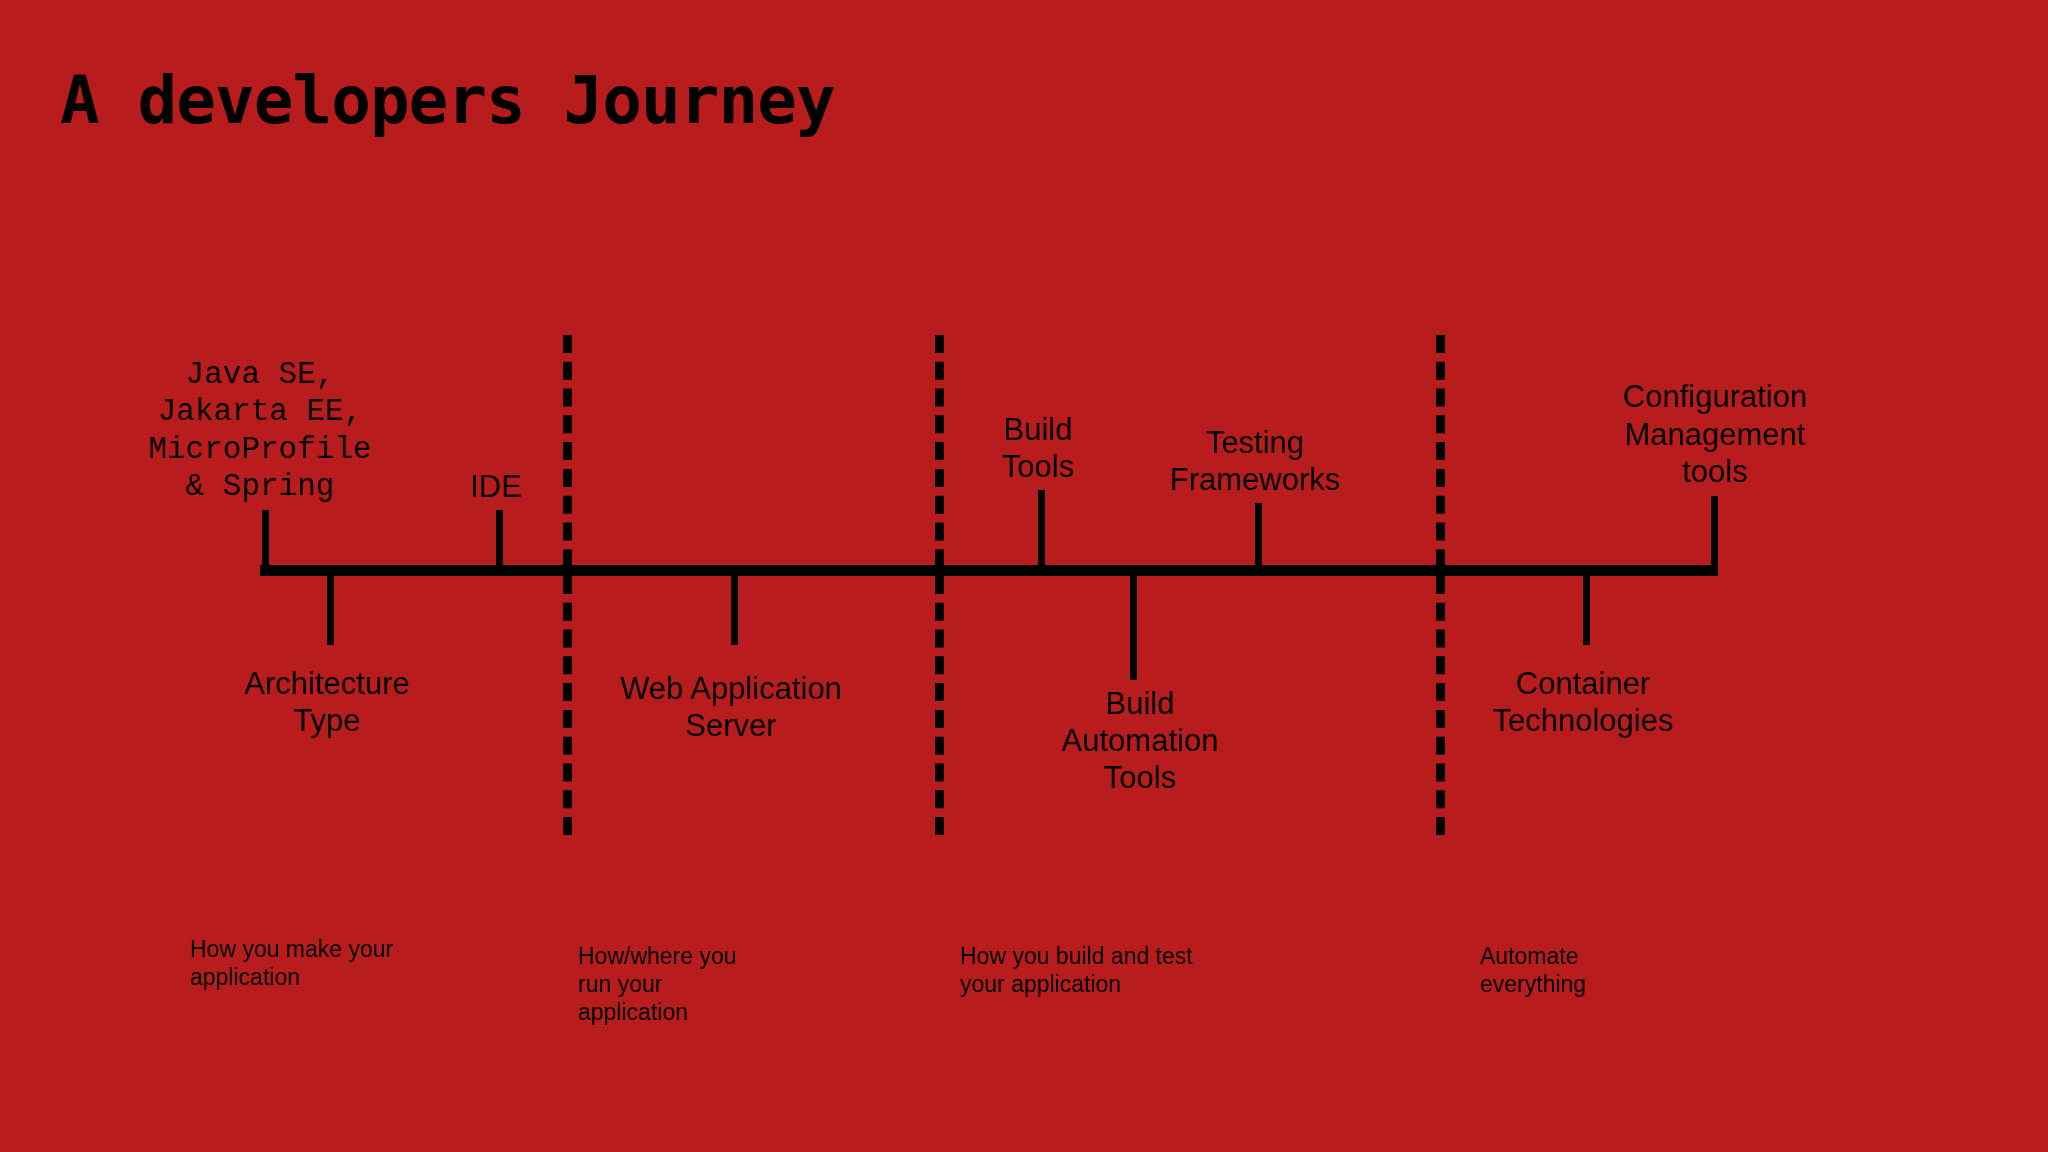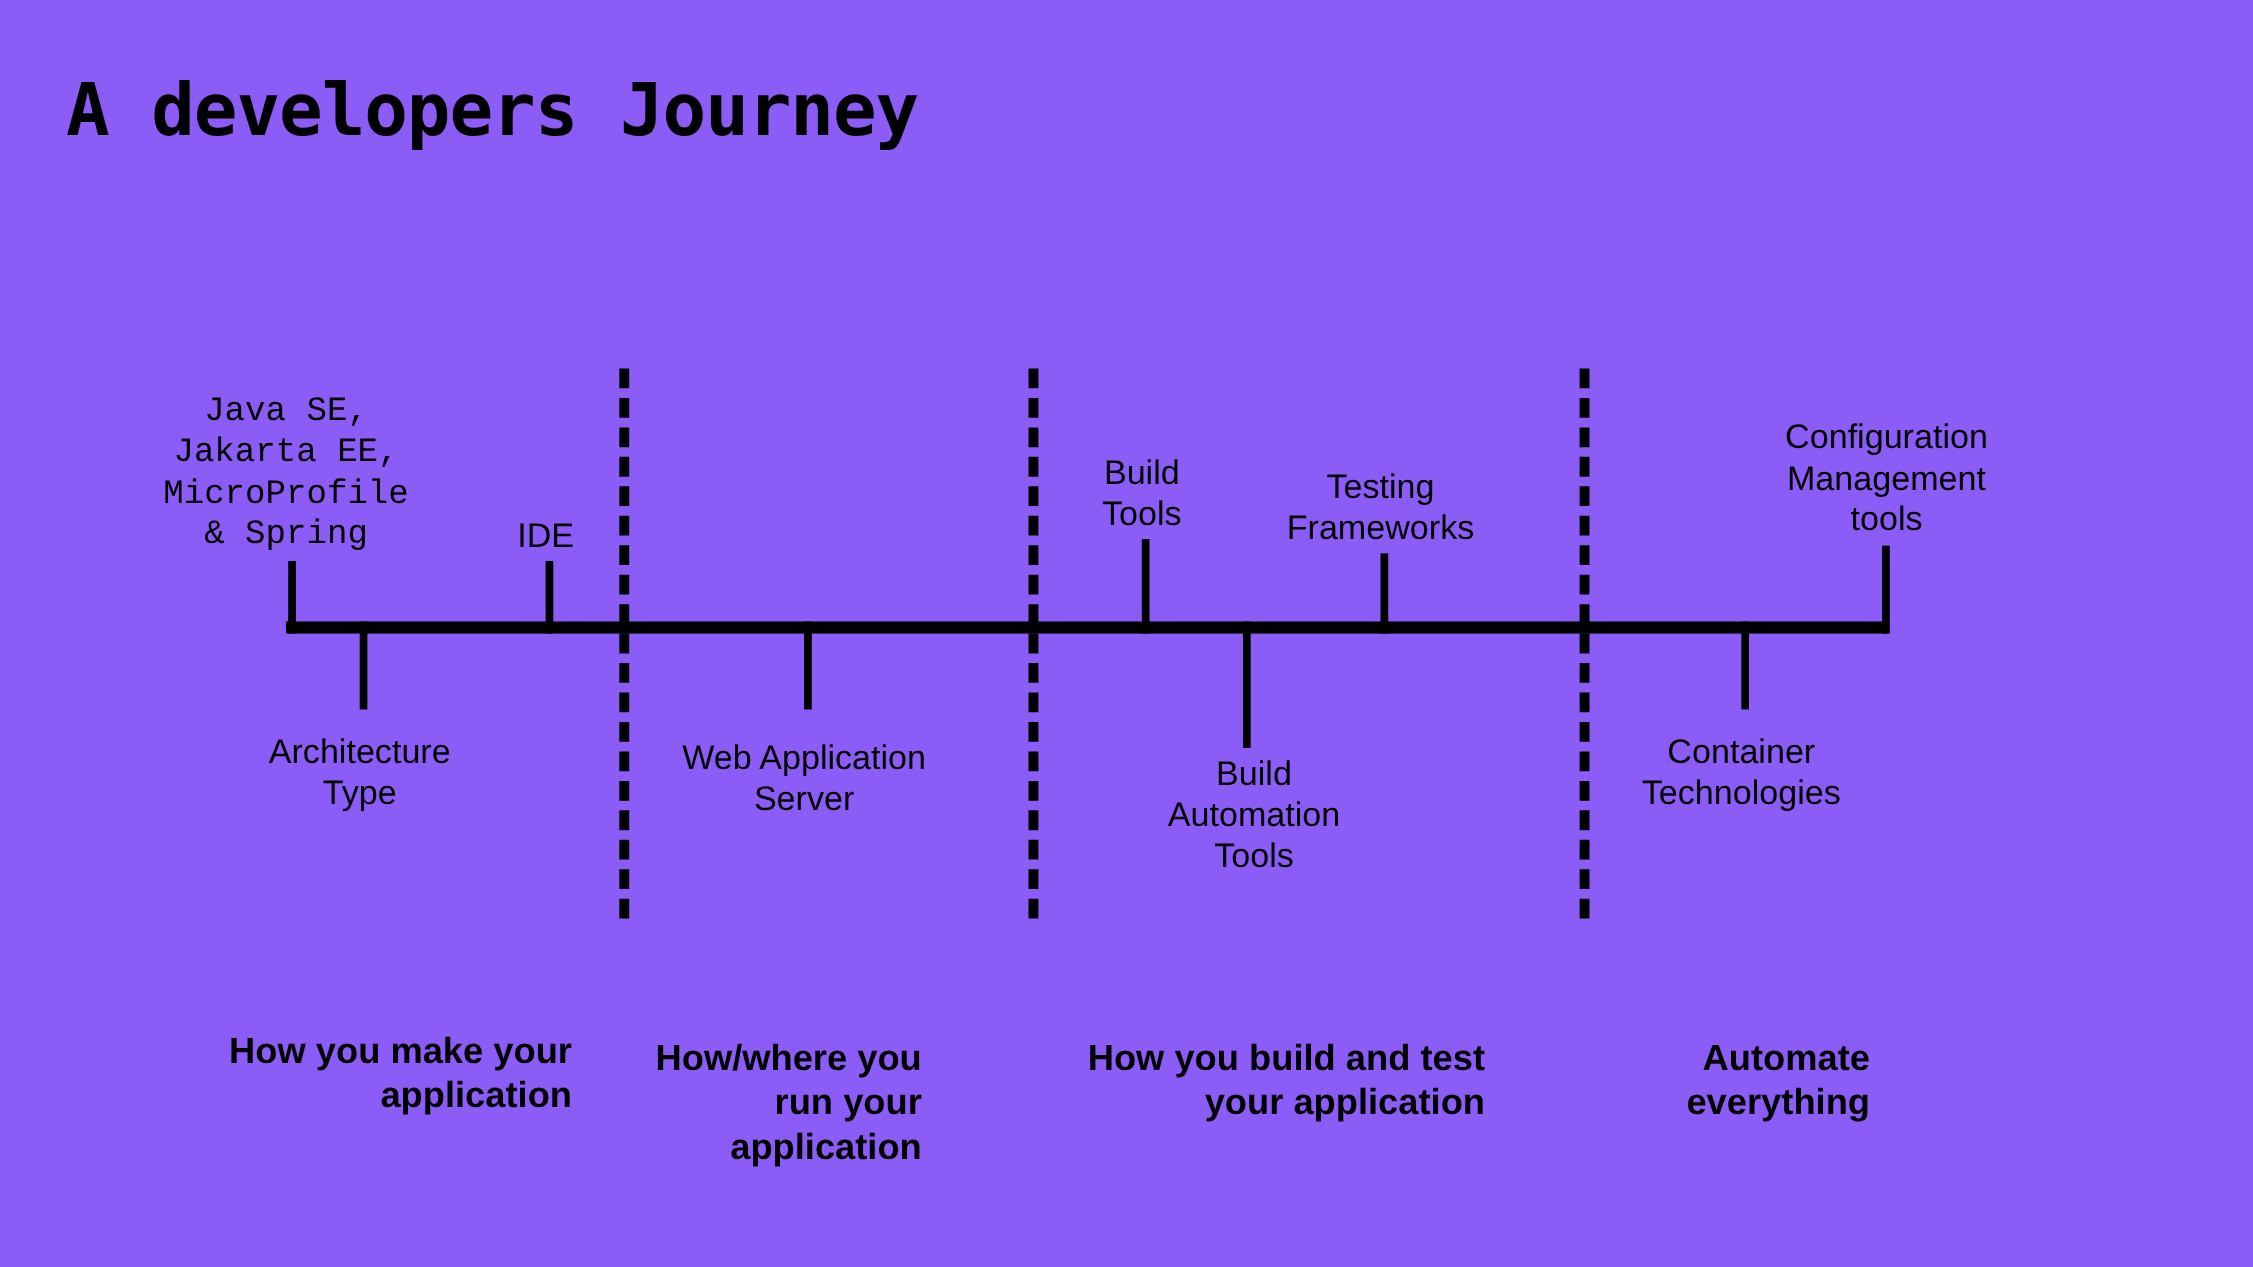--- a/index.html
+++ b/index.html
@@ -4,21 +4,21 @@
 <style>
   html, body {
     margin: 0;
     padding: 0;
     background: #ffffff;
   }
   #slide {
     position: relative;
     width: 2048px;
     height: 1152px;
-    background: #8b5cf6;
+    background: #b91c1c;
     overflow: hidden;
     font-family: "Liberation Sans", sans-serif;
     color: #000000;
   }
 
   
   #slide-title {
     position: absolute;
     left: 60px;
     top: 62px;
@@ -54,24 +54,24 @@
     font-size: 31px;
     font-weight: 400;
     color: #000000;
     white-space: pre-line;
   }
   .tl-label.above {  }
   .tl-label.below {  }
 
   .phase-caption {
     position: absolute;
-    text-align: right;
+    text-align: left;
     line-height: 1.22;
-    font-size: 33px;
-    font-weight: 700;
+    font-size: 23px;
+    font-weight: 400;
     color: #000000;
     white-space: pre-line;
   }
 </style>
 </head>
 <body>
 
 <div id="slide">
 
   <div id="slide-title">A developers Journey</div>

